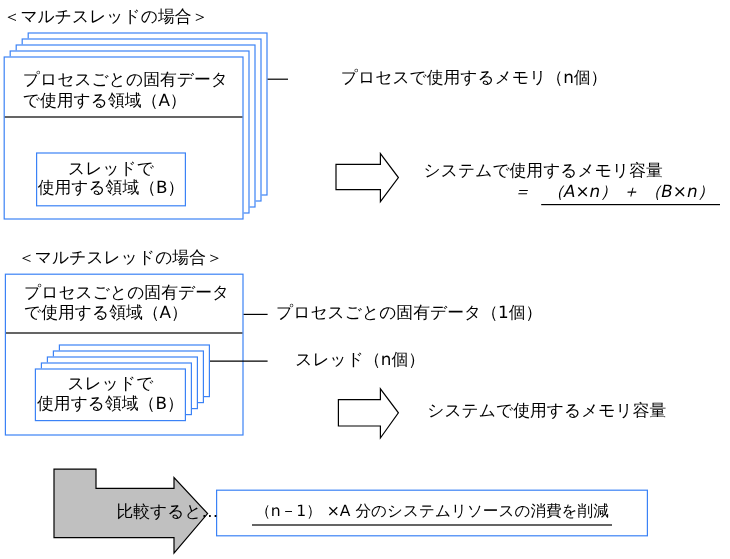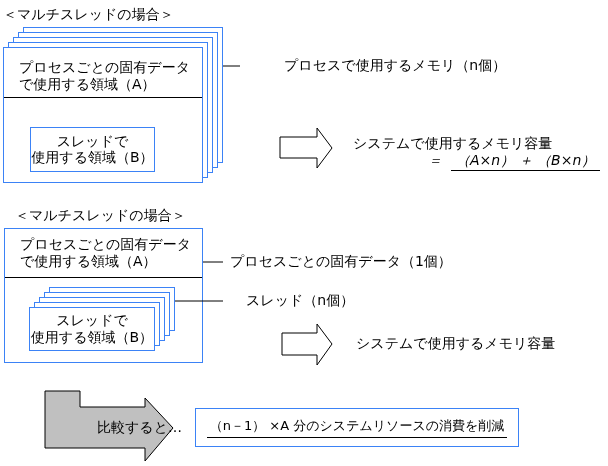--- a/index.html
+++ b/index.html
@@ -98,21 +98,21 @@
     <div>使用する領域（B）</div>
   </div>
 
   <div class="label overlay-label" style="left:230px;top:254px;">プロセスごとの固有データ（1個）</div>
   <div class="label overlay-label" style="left:246px;top:293px;">スレッド（n個）</div>
 
   <div class="label overlay-label" style="left:356px;top:336px;">システムで使用するメモリ容量</div>
 
   <div class="label overlay-label" style="left:60px;top:420px;z-index:16;margin-left:37px;">比較すると…</div>
 
-  <div class="box" style="left:180px;top:408px;width:324px;height:39px;z-index:5;display:flex;align-items:center;justify-content:center;font-size:13px;margin-left:15px;">
+  <div class="box" style="left:180px;top:408px;width:360px;height:39px;z-index:5;display:flex;align-items:center;justify-content:center;font-size:13px;">
     <span class="u" style="padding:0 3px 2px 3px;">（n－1） ×A 分のシステムリソースの消費を削減</span>
   </div>
 
   <svg width="608" height="466" viewBox="0 0 608 466">
 
     <line x1="223" y1="66" x2="240" y2="66" stroke="#000" stroke-width="1"></line>
 
     <line x1="203" y1="262" x2="223" y2="262" stroke="#000" stroke-width="1"></line>
 
     <line x1="175" y1="301" x2="223" y2="301" stroke="#000" stroke-width="1"></line>

